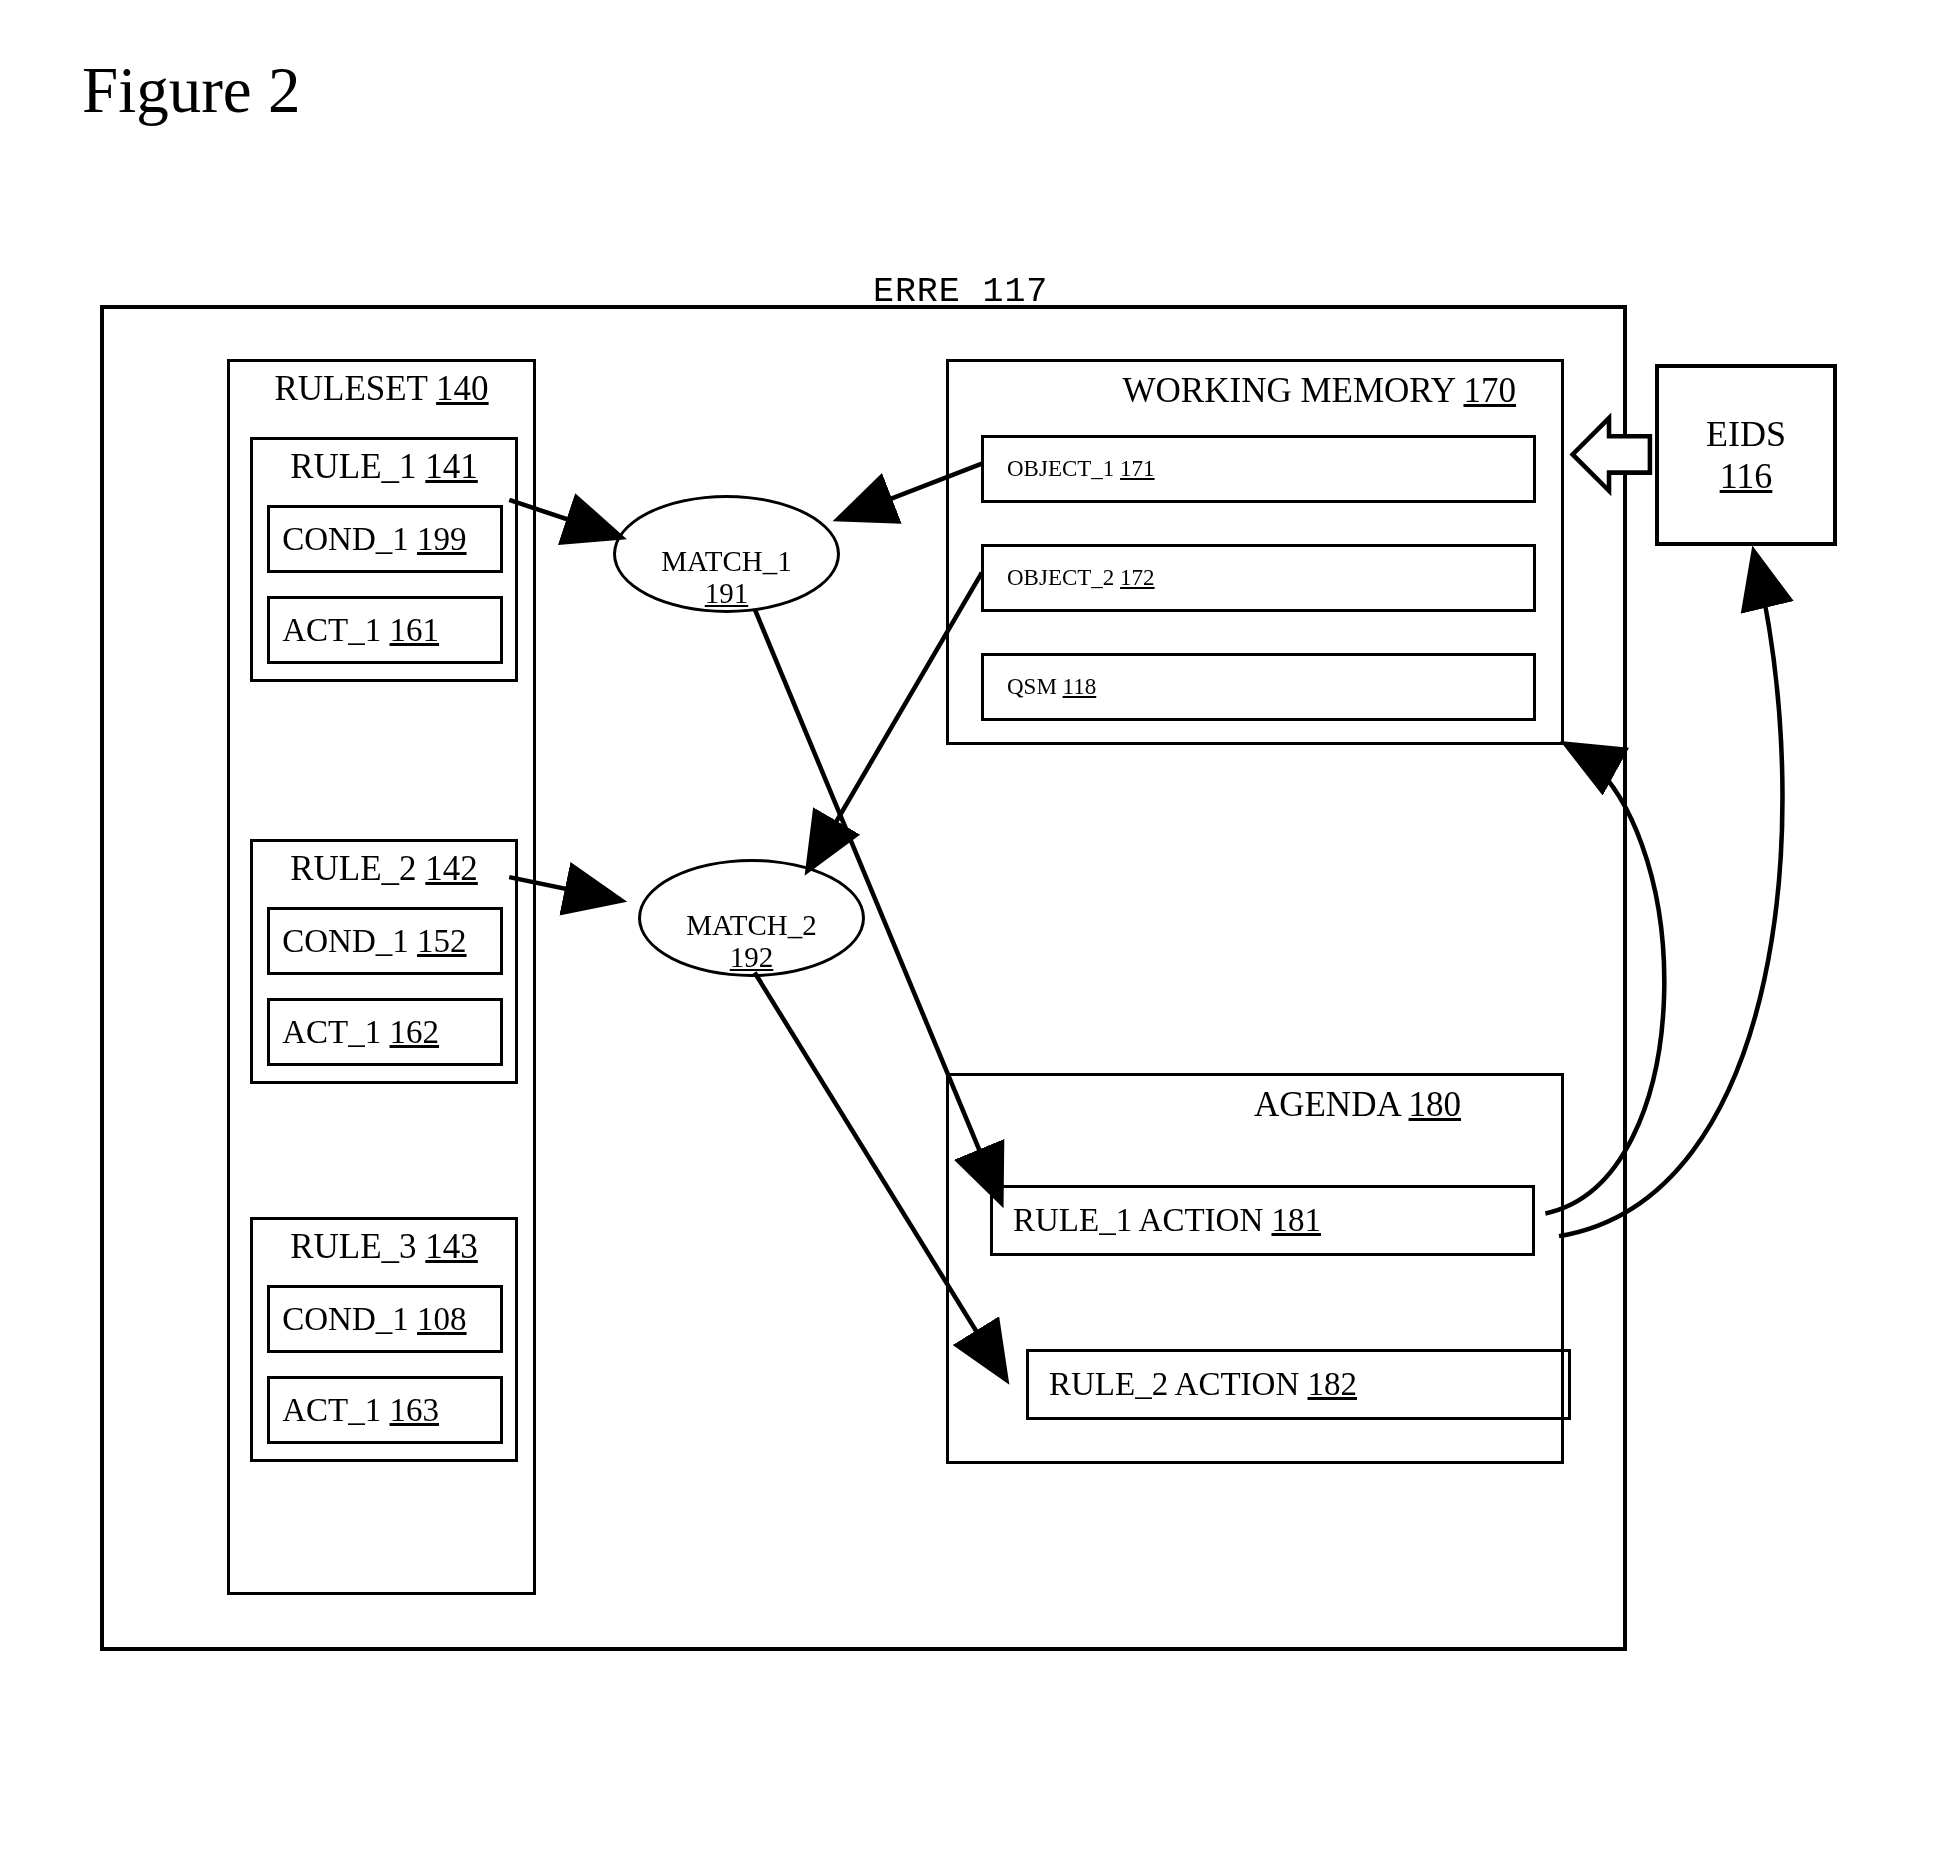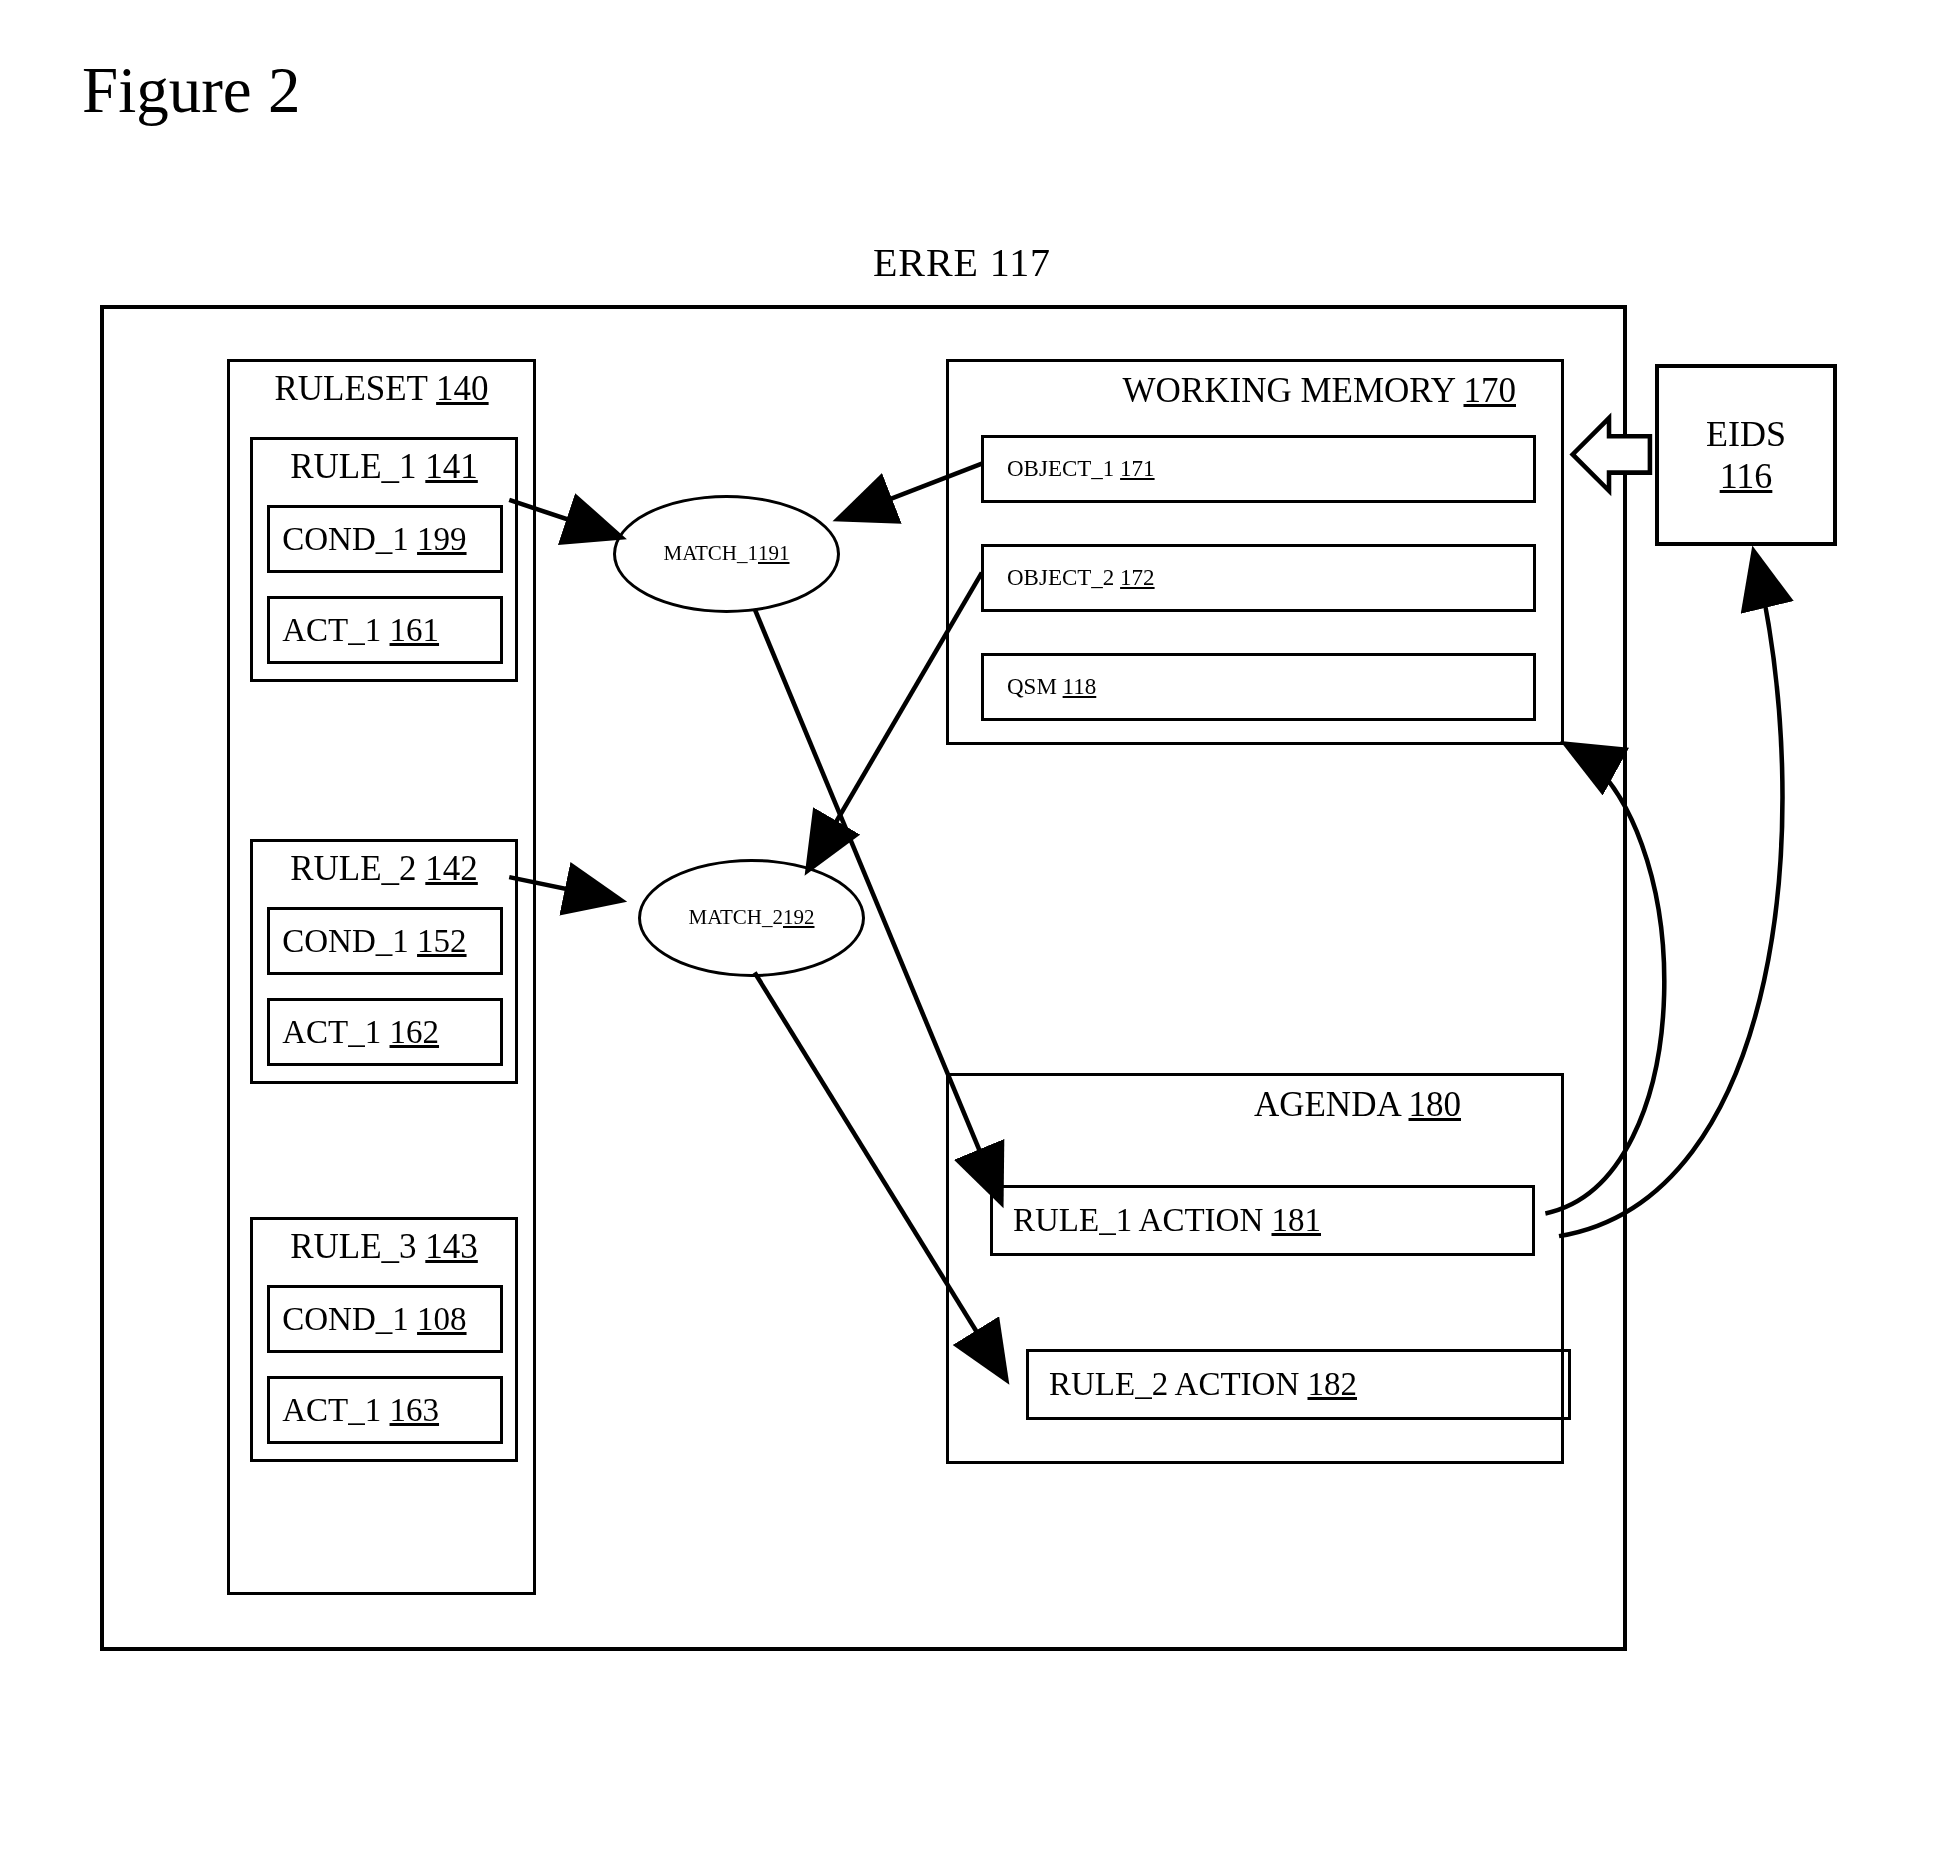--- a/index.html
+++ b/index.html
@@ -13,24 +13,25 @@
   }
   .figure-title {
     position: absolute;
     top: 53px;
     left: 82px;
     font-size: 65px;
     font-weight: 400;
   }
   .erre-label {
     position: absolute;
-    top: 239px;
+    top: 272px;
     left: 873px;
-    font-size: 40px;
+    font-size: 35px;
     letter-spacing: 0.9px;
+    font-family: Liberation Mono, monospace;
   }
   .outer-box {
     position: absolute;
     top: 305px;
     left: 100px;
     width: 1527px;
     height: 1346px;
     border: 4.5px solid #000;
   }
   .ruleset-box {
@@ -135,24 +136,24 @@
   .agenda-item-1 { top: 109px; }
   .agenda-item-2 { top: 273px; margin-left: 36px; }
 
   .match-ellipse {
     position: absolute;
     width: 227px;
     height: 118px;
     border: 3.6px solid #000;
     border-radius: 50%;
     display: flex;
-    flex-direction: row;
-    align-items: center;
-    justify-content: center;
-    font-size: 21px;
+    flex-direction: column;
+    align-items: center;
+    justify-content: flex-end;
+    font-size: 29px;
     line-height: 1.1;
     background: #fff;
   }
   .match-1 { top: 186px; left: 509px; }
   .match-2 { top: 550px; left: 534px; }
 
   .eids-box {
     position: absolute;
     top: 364px;
     left: 1655px;

